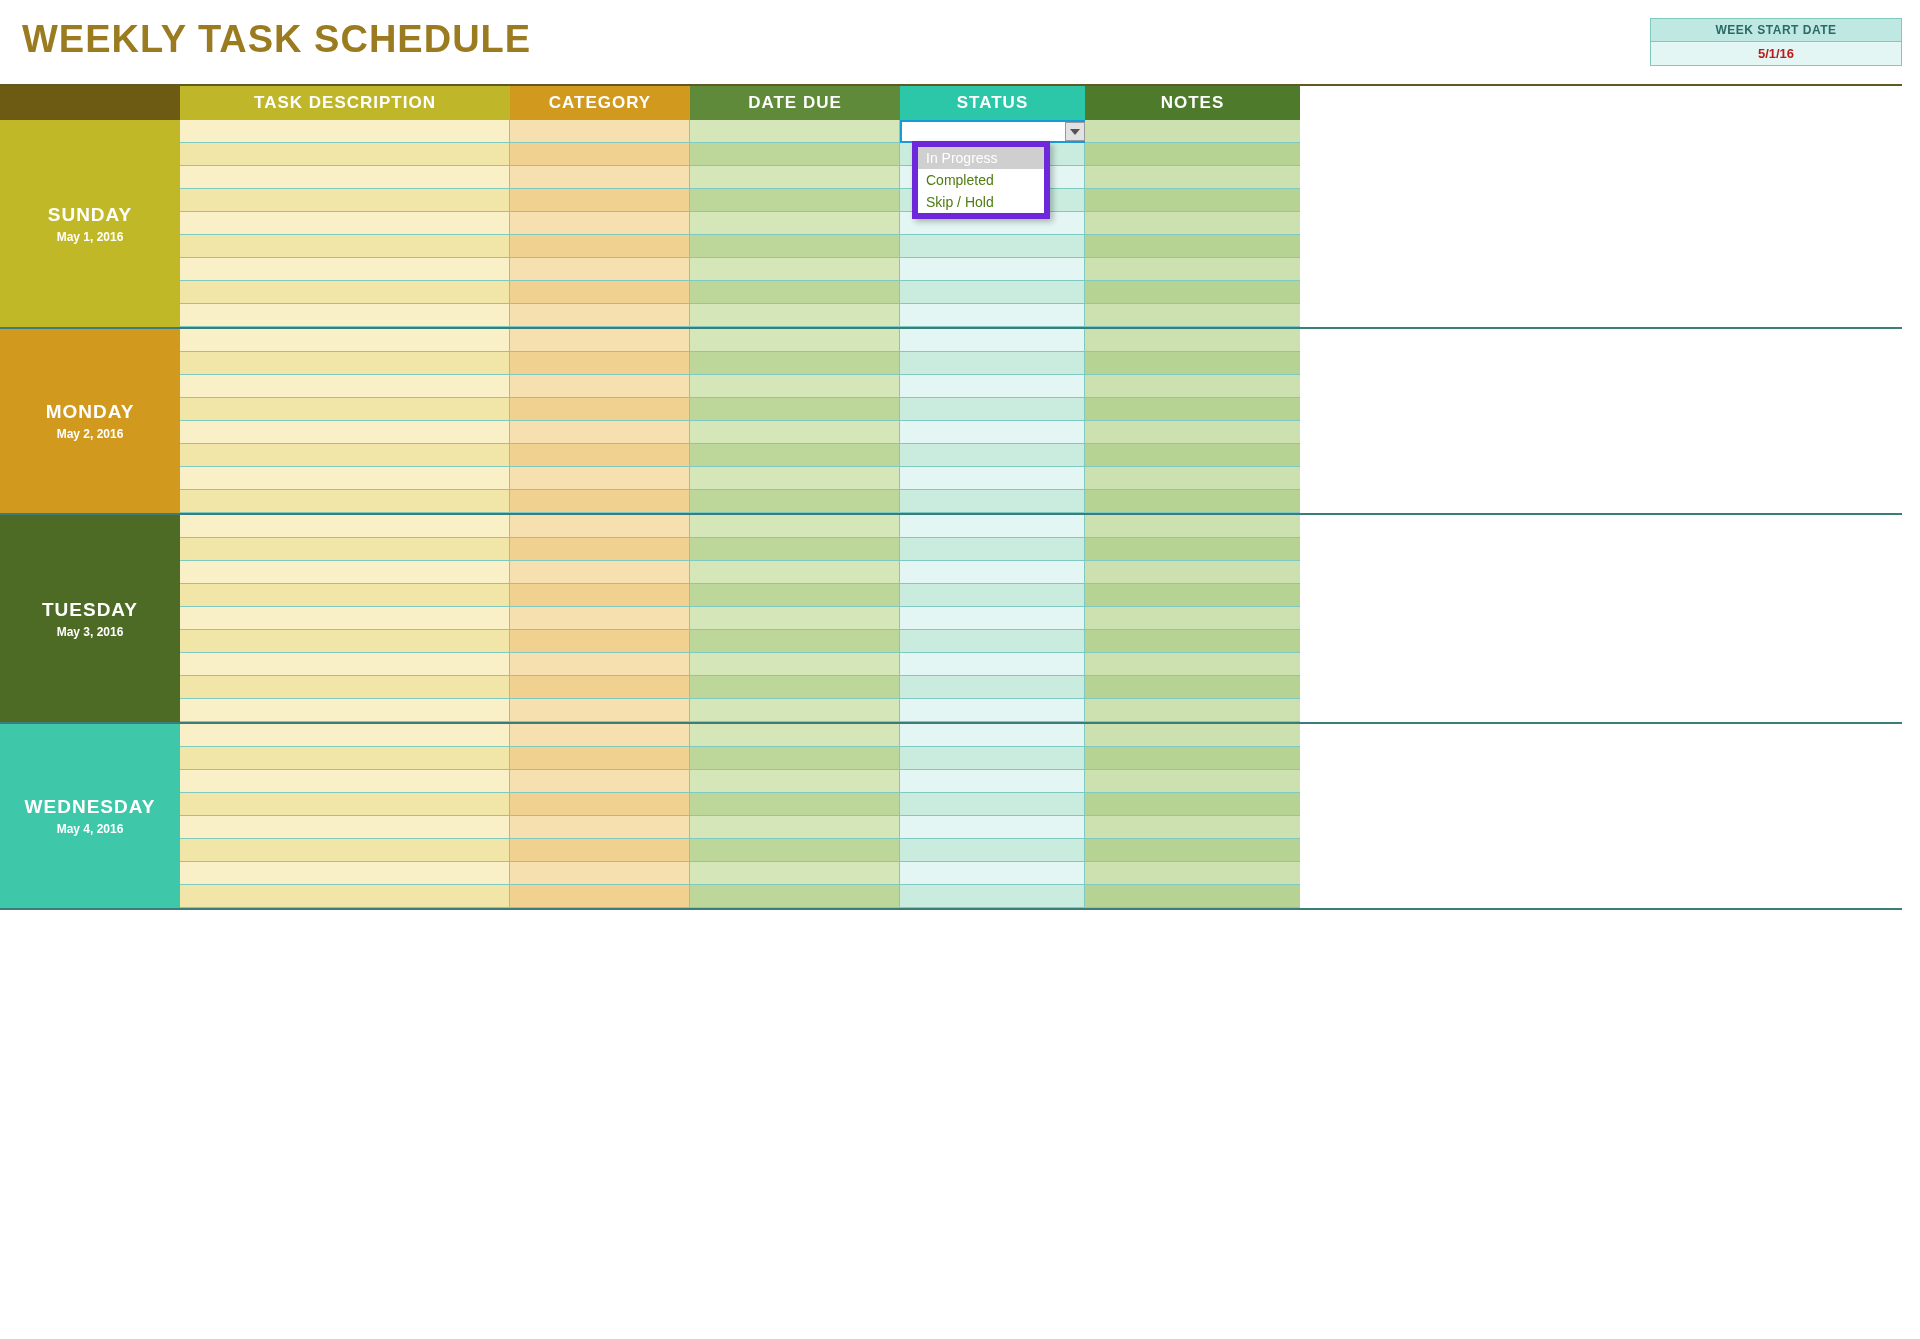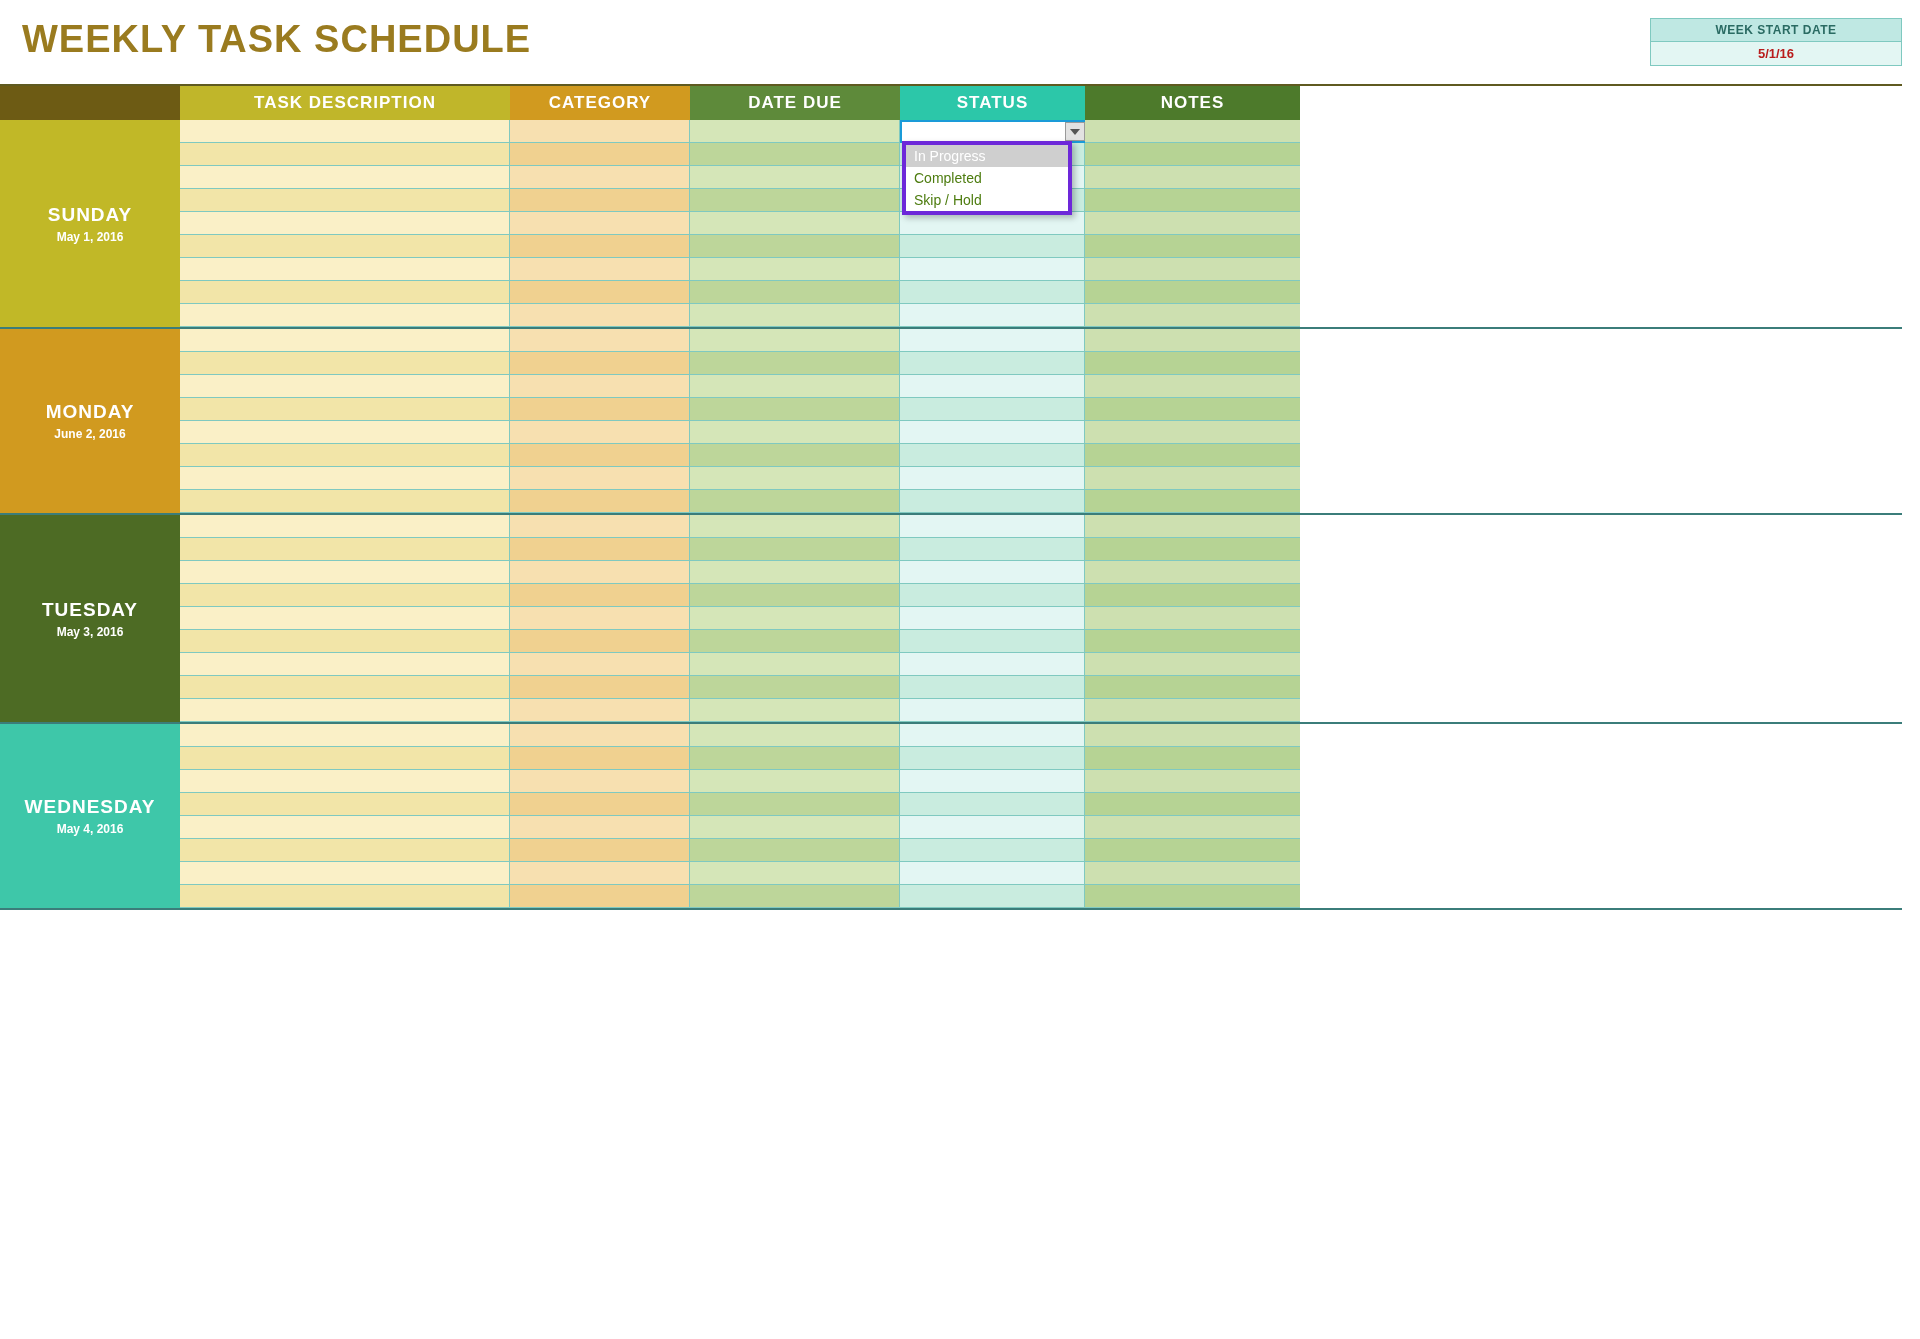--- a/index.html
+++ b/index.html
@@ -49,21 +49,21 @@
   .row.even .c-due  { background: #bdd69a; }
   .row.odd  .c-stat { background: #e3f6f3; }
   .row.even .c-stat { background: #c9ecdf; }
   .row.odd  .c-note { background: #cde0b0; }
   .row.even .c-note { background: #b6d394; }
 
   .sel-cell { border: 2px solid #1a9bd8 !important; background: #fff !important; position: relative; }
   .dd-btn { position: absolute; right: -2px; top: 0; width: 20px; height: 100%; background: #e2e2e2; border: 1px solid #9a9a9a; display: flex; align-items: center; justify-content: center; cursor: pointer; }
   .dd-btn svg { width: 10px; height: 10px; }
 
-  .dd-list { position: absolute; top: 100%; left: 0; width: 170px; background: #fff; border: 4px solid #6d28d9; box-shadow: 3px 3px 6px rgba(0,0,0,.25); z-index: 10; }
+  .dd-list { position: absolute; top: 100%; left: 10px; width: 138px; background: #fff; border: 6px solid #6d28d9; box-shadow: 3px 3px 6px rgba(0,0,0,.25); z-index: 10; }
   .dd-item { padding: 3px 8px; font-size: 14px; color: #4d7c0f; cursor: pointer; }
   .dd-item.sel { background: #cfcfcf; color: #fff; }
 </style>
 </head>
 <body>
 
 <div class="wrapper">
   <div class="topbar">
     <div class="title">WEEKLY TASK SCHEDULE</div>
     <div class="datebox">
@@ -160,21 +160,21 @@
               <div class="c-cat"></div>
               <div class="c-due"></div>
               <div class="c-stat"></div>
               <div class="c-note"></div>
             </div>
           </div>
         </div>
         <div class="dayblock">
           <div class="daycell bg-mon">
             <div class="dname">MONDAY</div>
-            <div class="ddate">June 2, 2016</div>
+            <div class="ddate">May 2, 2016</div>
           </div>
           <div class="rows">
             <div class="row odd">
               <div class="c-task"></div>
               <div class="c-cat"></div>
               <div class="c-due"></div>
               <div class="c-stat"></div>
               <div class="c-note"></div>
             </div>
             <div class="row even">

